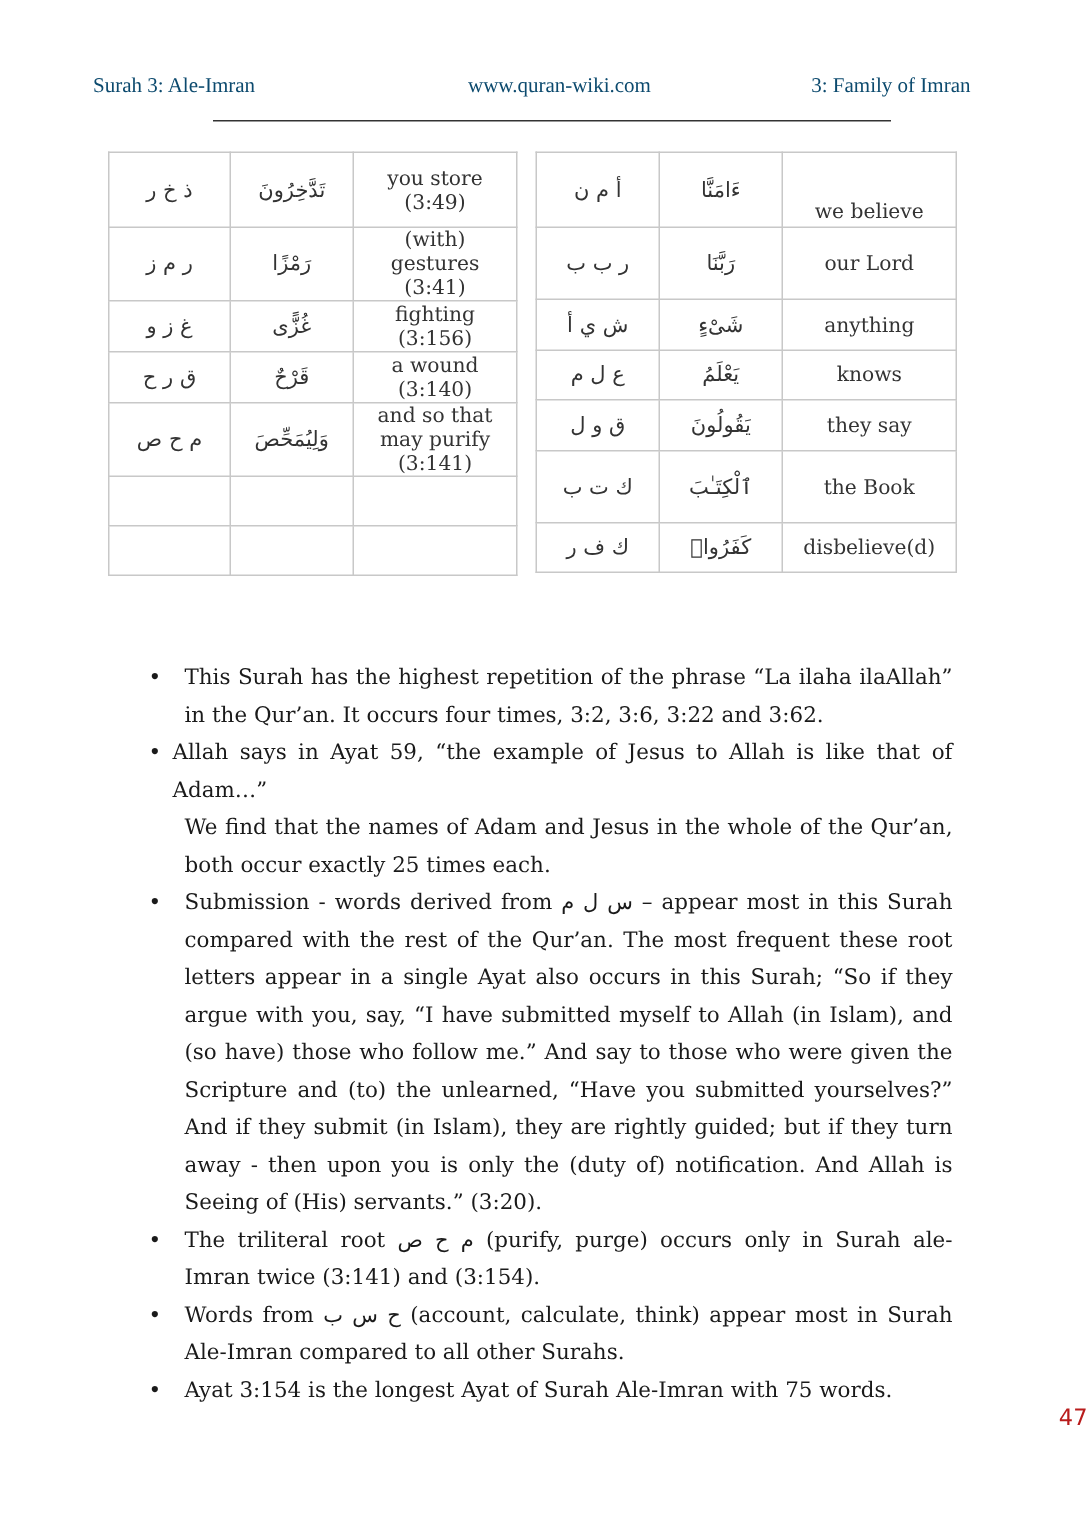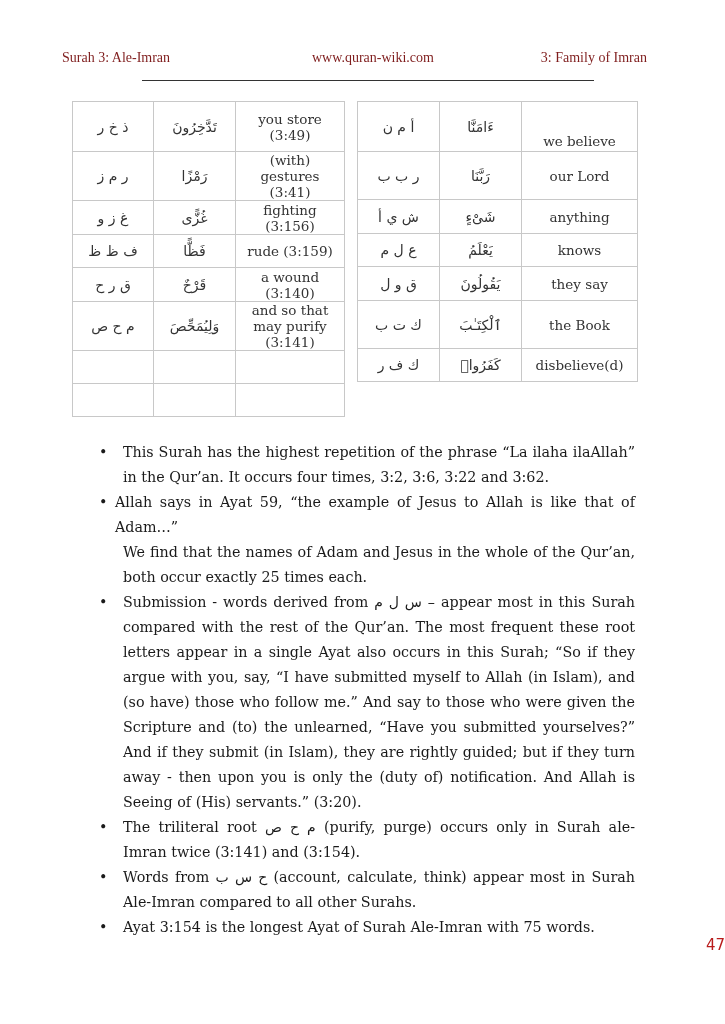--- a/index.html
+++ b/index.html
@@ -1,17 +1,17 @@
 <!DOCTYPE html>
 <html><head>
 <meta charset="utf-8">
 <style>
   html, body { margin:0; padding:0; background:#ffffff; }
   body { width:725px; height:1024px; position:relative; overflow:hidden; font-family:"DejaVu Serif", serif; color:#1a1a1a; }
-  .hdr { position:absolute; top:50px; left:62px; width:585px; height:20px; font-family:"Liberation Serif", serif; font-size:14px; color:#7f1d1d; }
+  .hdr { position:absolute; top:50px; left:62px; width:585px; height:20px; font-family:"Liberation Serif", serif; font-size:14px; color:#0c4a6e; }
   .hdr span { position:absolute; top:0; white-space:nowrap; }
   .hdr .l { left:0; }
   .hdr .c { left:250px; }
   .hdr .r { right:0; }
   .rule { position:absolute; top:80px; left:142px; width:452px; height:1px; background:#333; }
 
   table.grid { position:absolute; border-collapse:collapse; table-layout:fixed; }
   table.grid td { border:1px solid #c8c8c8; text-align:center; vertical-align:middle; padding:0 3px; font-size:13px; line-height:16px; color:#333; font-family:"DejaVu Serif", serif;margin-left:29px; }
   table.grid td.ar { font-family:"DejaVu Sans", sans-serif; font-size:14px; direction:rtl; }
   table.grid td.en { font-size:13.5px; }
@@ -52,25 +52,20 @@
   </tr>
   <tr style="height:48px">
     <td class="ar">ر م ز</td>
     <td class="ar">رَمْزًا</td>
     <td class="en">(with) gestures (3:41)</td>
   </tr>
   <tr style="height:34px">
     <td class="ar">غ ز و</td>
     <td class="ar">غُزًّى</td>
     <td class="en">fighting (3:156)</td>
-  </tr>
-  <tr style="height:33px">
-    <td class="ar">ف ظ ظ</td>
-    <td class="ar">فَظًّا</td>
-    <td class="en">rude (3:159)</td>
   </tr>
   <tr style="height:34px">
     <td class="ar">ق ر ح</td>
     <td class="ar">قَرْحٌ</td>
     <td class="en">a wound (3:140)</td>
   </tr>
   <tr style="height:48px">
     <td class="ar">م ح ص</td>
     <td class="ar">وَلِيُمَحِّصَ</td>
     <td class="en">and so that may purify (3:141)</td>

